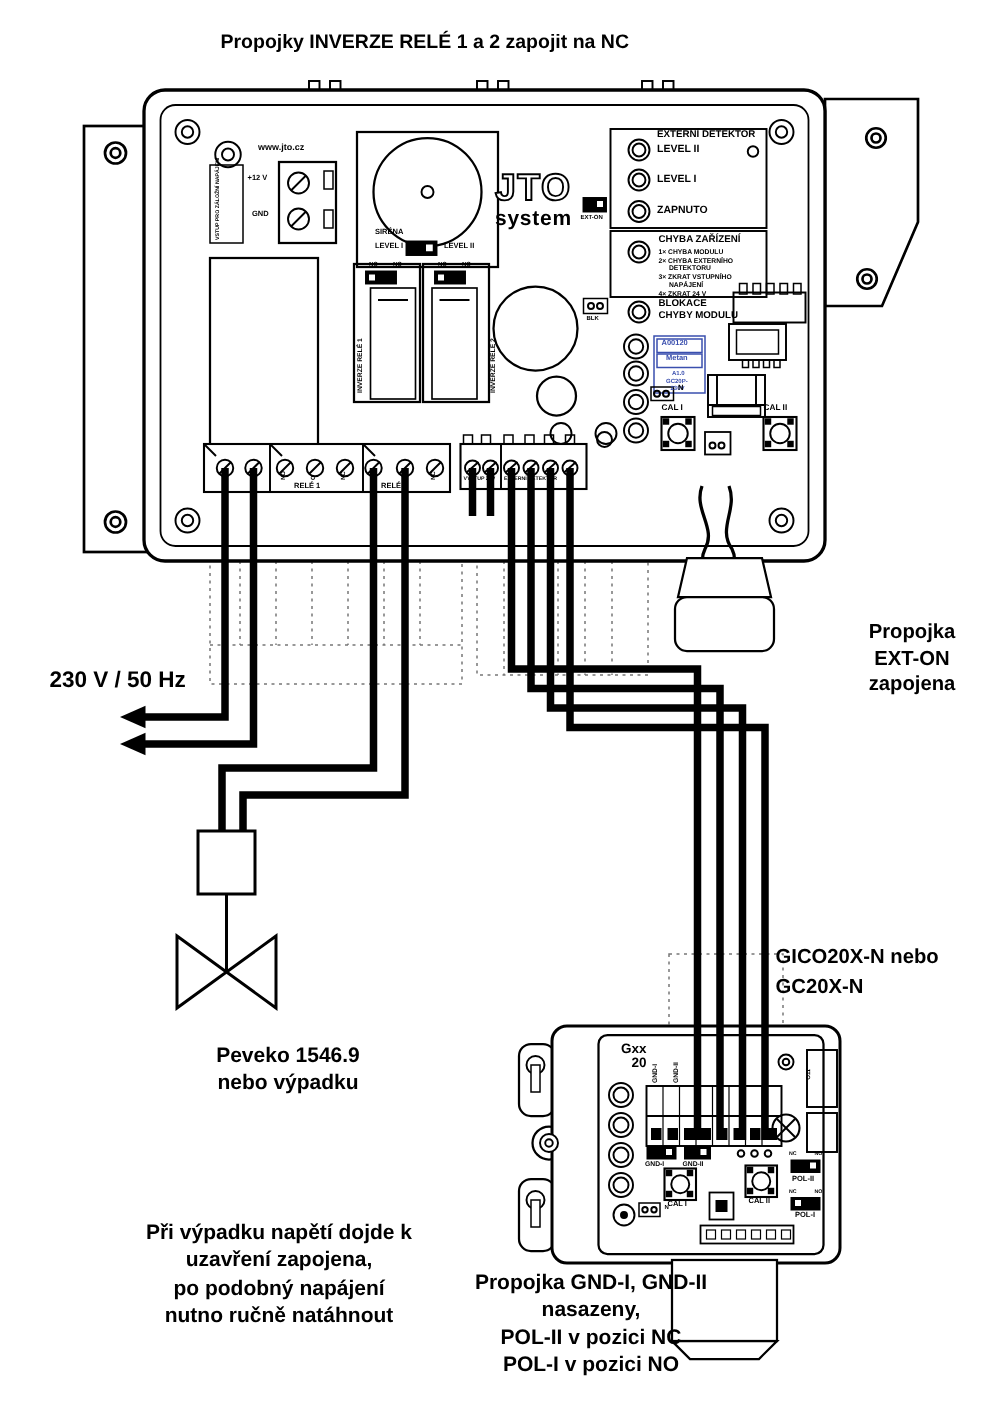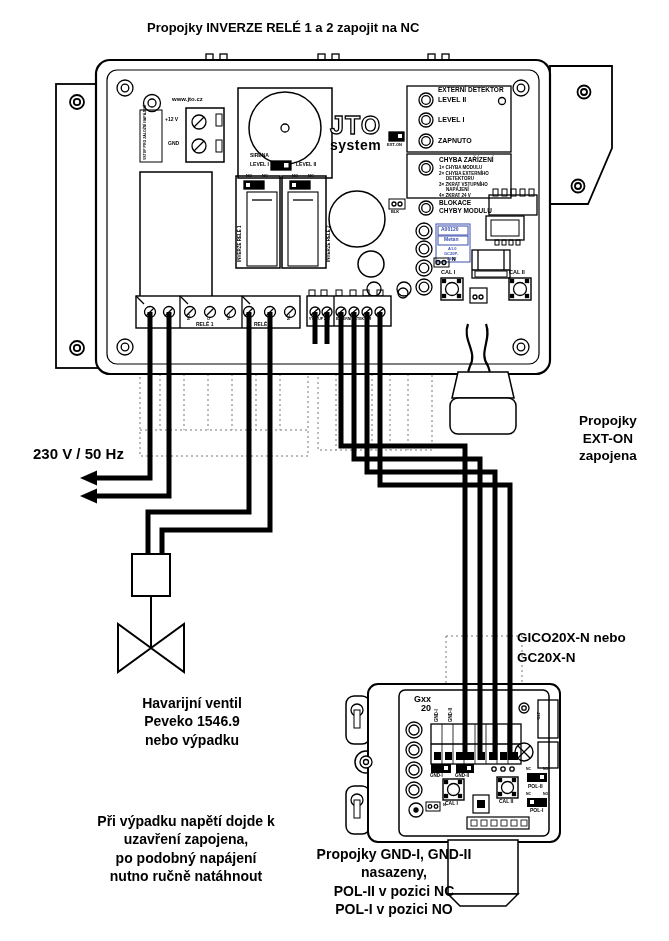--- a/index.html
+++ b/index.html
@@ -435,45 +435,44 @@
   <div class="lbl t4 vr" style="left:227px;top:320px;">NC</div>
   <div class="lbl t4 vr" style="left:287px;top:320px;">NC</div>
   <div class="lbl t5" style="left:196px;top:322px;">RELÉ 1</div>
   <div class="lbl t5" style="left:254px;top:322px;">RELÉ 2</div>
   <div class="lbl t35" style="left:309px;top:318px;">VÝSTUP 24V</div>
   <div class="lbl t35" style="left:336px;top:318px;">EXTERNÍ DETEKTOR</div>
 
   <div class="lbl t15" style="left:33px;top:446px;">230 V / 50 Hz</div>
 
   <div class="lbl t135 ctr" style="left:552px;top:412px;width:112px;">
-    <div>Propojky</div>
+    <div>Propojka</div>
     <div>EXT-ON</div>
     <div>zapojena</div>
   </div>
 
   <div class="lbl t135" style="left:517px;top:628px;line-height:1.45;">
     <div>GICO20X-N nebo</div>
     <div>GC20X-N</div>
   </div>
 
   <div class="lbl t14 ctr" style="left:92px;top:694px;width:200px;">
-    <div>Havarijní ventil</div>
     <div>Peveko 1546.9</div>
     <div>nebo výpadku</div>
   </div>
 
   <div class="lbl t14 ctr" style="left:38px;top:812px;width:296px;">
     <div>Při výpadku napětí dojde k</div>
     <div>uzavření zapojena,</div>
     <div>po podobný napájení</div>
     <div>nutno ručně natáhnout</div>
   </div>
 
   <div class="lbl t14 ctr" style="left:283px;top:845px;width:222px;">
-    <div>Propojky GND-I, GND-II</div>
+    <div>Propojka GND-I, GND-II</div>
     <div>nasazeny,</div>
     <div>POL-II v pozici NC</div>
     <div>POL-I v pozici NO</div>
   </div>
 
   <div class="lbl" style="left:414px;top:695px;font-size:9px;font-weight:900;">Gxx</div>
   <div class="lbl" style="left:421px;top:704px;font-size:9px;font-weight:900;">20</div>
   <div class="lbl t45 vr" style="left:435px;top:722px;">GND-I</div>
   <div class="lbl t45 vr" style="left:449px;top:722px;">GND-II</div>
   <div class="lbl t4 vr90" style="left:540px;top:712px;">JTO</div>

